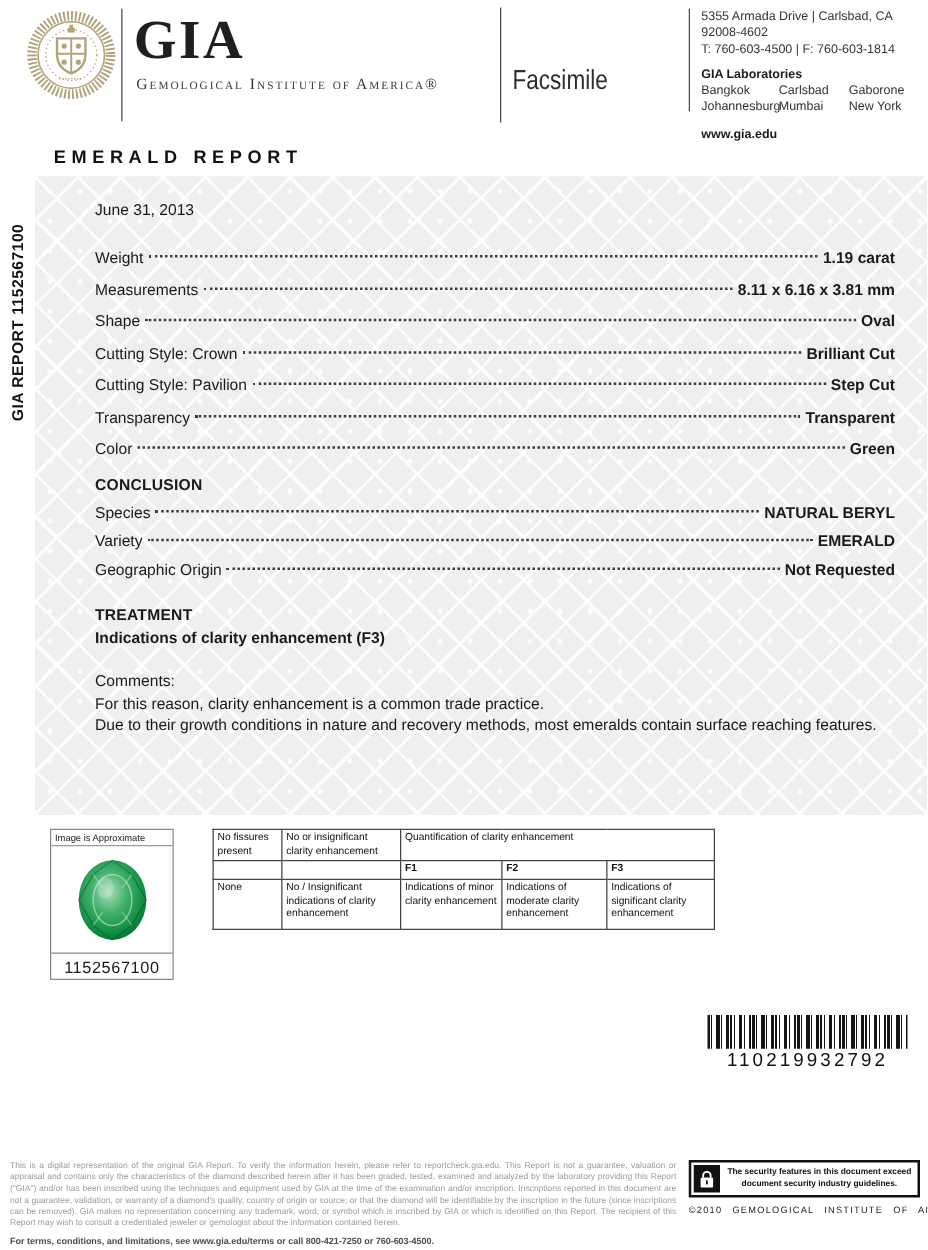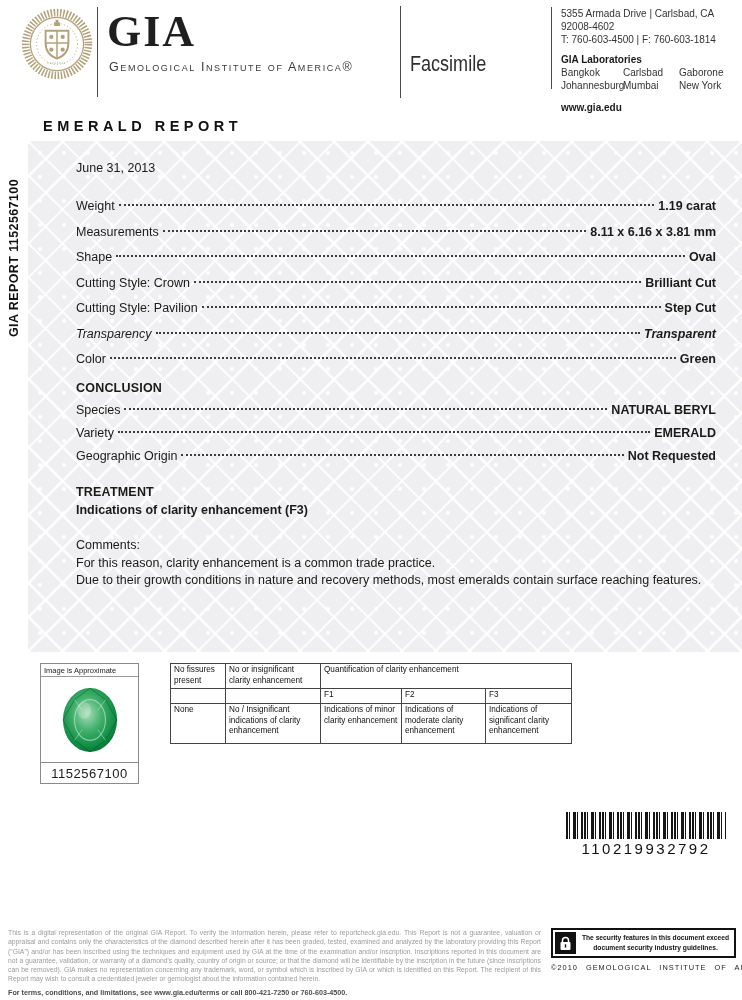--- a/index.html
+++ b/index.html
@@ -14,21 +14,21 @@
   .div1 { left:97px; top:7px; height:90px; }
   .div2 { left:400px; top:6px; height:92px; }
   .div3 { left:551px; top:7px; height:82px; }
   .logo-gia {
     position:absolute; left:107px; top:8px;
     font-family:"Liberation Serif", serif; font-weight:bold;
     font-size:44px; line-height:48px; letter-spacing:2px; color:#1f1f1f;
   }
   .logo-sub {
     position:absolute; left:109px; top:60px;
-    font-family:Liberation Sans, sans-serif; font-variant:small-caps;
+    font-family:Liberation Serif, serif; font-variant:small-caps;
     font-size:12.5px; letter-spacing:1.6px; color:#3a3a3a;
   }
   .facsimile {
     position:absolute; left:410px; top:51px; font-size:22px; color:#2e2e2e;
     transform:scaleX(.82); transform-origin:left center;
   }
   .addr { position:absolute; left:561px; top:7px; width:178px; font-size:10px; line-height:13px; color:#333; }
   .addr .bold { font-weight:bold; color:#1a1a1a; }
   .labs-title { margin-top:7px; }
   .labs-grid { display:grid; grid-template-columns:62px 56px auto; row-gap:0; }
@@ -49,21 +49,21 @@
       radial-gradient(rgba(255,255,255,.9) 1.5px, rgba(255,255,255,0) 2.5px),
       repeating-linear-gradient(45deg, rgba(255,255,255,.8) 0 2.5px, rgba(255,255,255,0) 2.5px 24px),
       repeating-linear-gradient(-45deg, rgba(255,255,255,.8) 0 2.5px, rgba(255,255,255,0) 2.5px 24px);
     background-size:24px 24px, auto, auto;
   }
   .rpt-date { position:absolute; left:76px; top:161px; font-size:12.5px; }
   .attr-list { position:absolute; left:76px; top:199px; width:640px; }
   .row { display:flex; align-items:center; font-size:12.5px; line-height:15px; margin-bottom:10.5px; }
   .row .dots { flex:1; border-bottom:2px dotted #3c3c3c; margin:0 4px 3px 4px; }
   .row .val { font-weight:bold; white-space:nowrap; }
-  .row.gap { margin-top:5px;font-style:italic; }
+  .row.gap { margin-top:5px; }
   .sec-head { position:absolute; left:76px; font-size:12.5px; font-weight:bold; letter-spacing:.2px; }
   .concl-head { top:381px; }
   .concl-list { position:absolute; left:76px; top:403px; width:640px; }
   .concl-list .row { margin-bottom:8px; }
   .treat-head { top:485px; }
   .treat-text { position:absolute; left:76px; top:503px; font-size:12.5px; font-weight:bold; }
   .comments-label { position:absolute; left:76px; top:538px; font-size:12.5px; }
   .comments-body { position:absolute; left:76px; top:555px; width:655px; font-size:12.5px; line-height:17px; }
   
   .photo-box {
@@ -74,21 +74,21 @@
   .photo-area { flex:1; display:flex; align-items:center; justify-content:center; }
   .photo-num { border-top:1px solid #8a8a8a; text-align:center; font-size:13px; letter-spacing:.5px; padding:3px 0 2px 0; }
   
   .clar-table {
     position:absolute; left:170px; top:663px; width:401px;
     border-collapse:collapse; font-size:8.2px; line-height:1.3; table-layout:fixed; color:#111;
     border:1.5px solid #333;
   }
   .clar-table td { border:1px solid #444; padding:1px 3px 2px 3px; vertical-align:top; background:#fff; }
   .clar-table .frow td { height:13px; }
-  .clar-table .fcode { font-weight:normal;margin-left:40px; }
+  .clar-table .fcode { font-weight:bold;margin-left:40px; }
   .clar-table .brow td { height:40px; }
   
   .barcode-wrap { position:absolute; left:566px; top:812px; width:160px; }
   .barcode {
     height:27px;
     background:repeating-linear-gradient(90deg,
       #151515 0 2px, #fff 2px 3px, #151515 3px 4px, #fff 4px 7px,
       #151515 7px 10px, #fff 10px 11px, #151515 11px 12px, #fff 12px 15px,
       #151515 15px 17px, #fff 17px 18px);
   }

